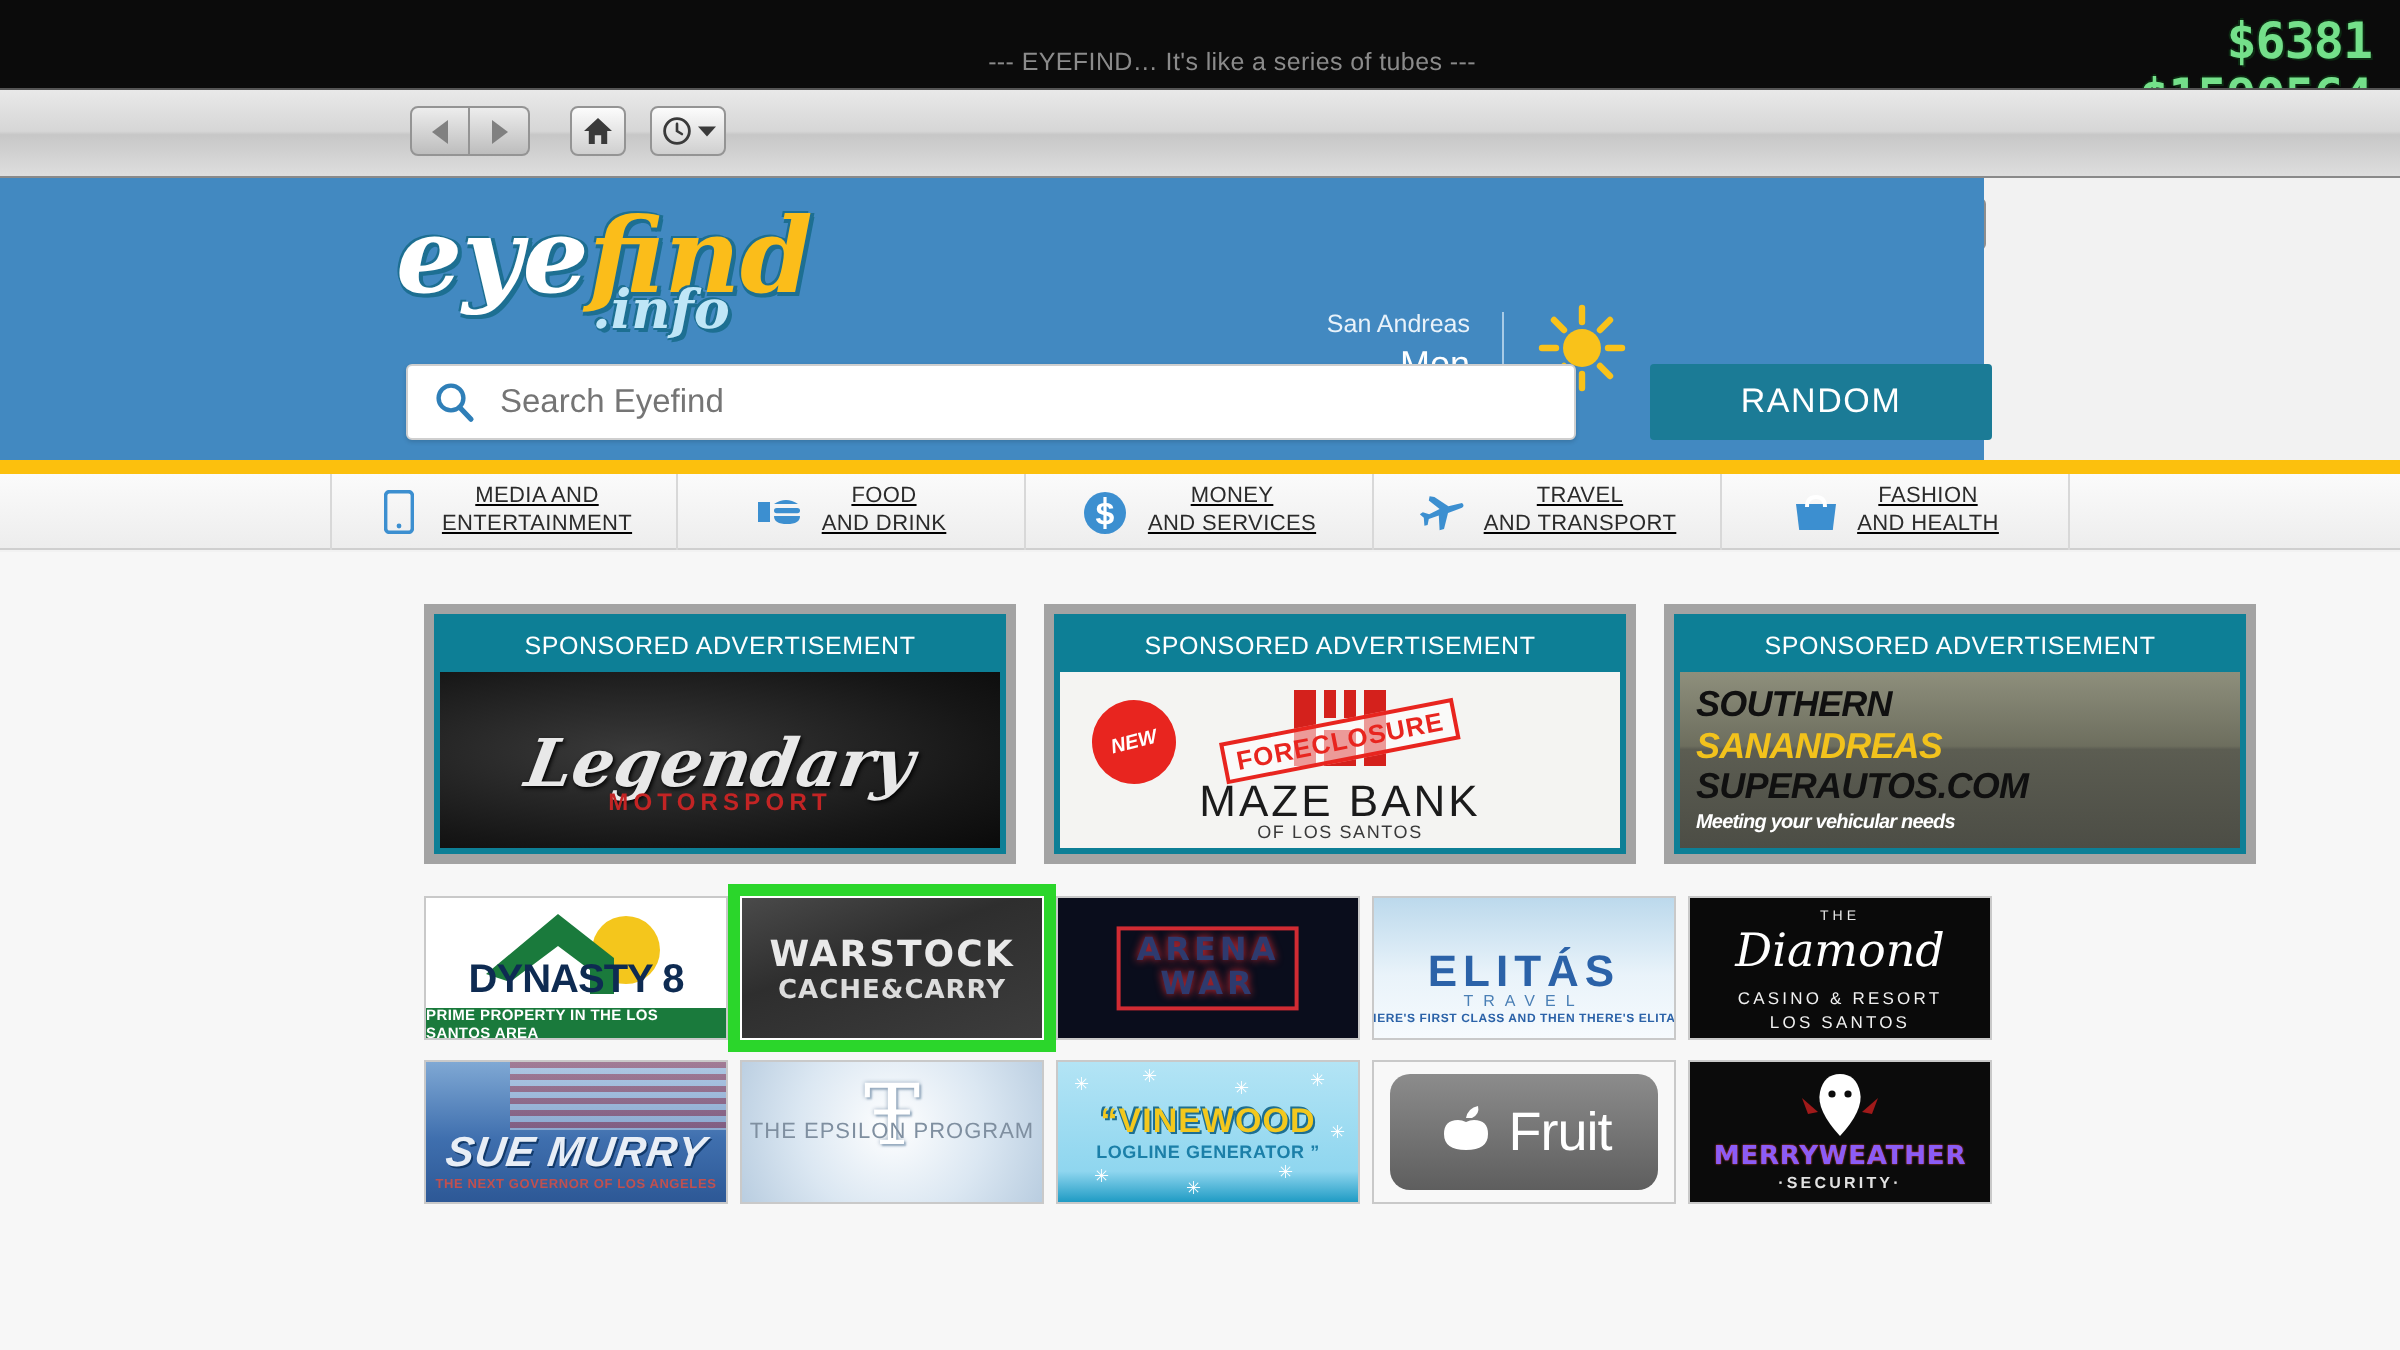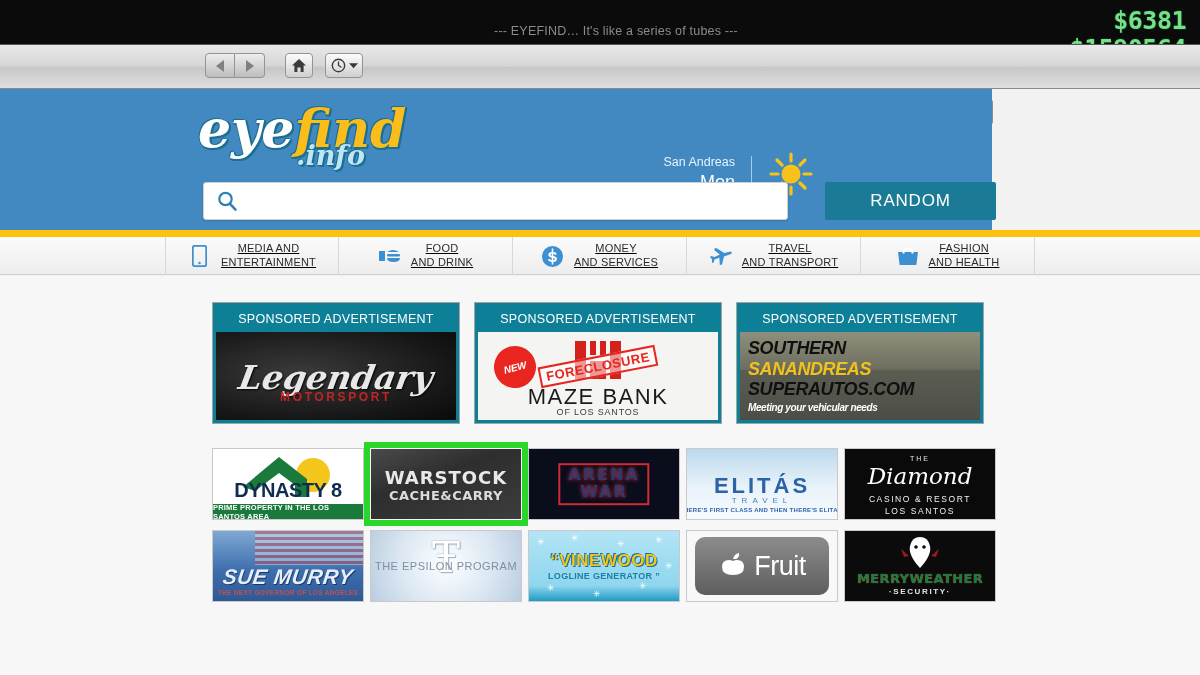--- a/index.html
+++ b/index.html
@@ -145,21 +145,21 @@
     border-right: 1px solid #d8d8d8;
   }
   .cat:first-child { border-left: 1px solid #d8d8d8; }
   .cat .lbl { font-size: 11px; color: #2b2b2b; line-height: 1.25; text-align: center; letter-spacing: .2px; }
   .cat .ic { width: 24px; height: 24px; display: flex; align-items: center; justify-content: center; }
 
   
   .content { position: absolute; left: 0; top: 276px; width: 1200px; height: 399px; background: #f7f7f7; }
 
   .ads { position: absolute; left: 212px; top: 26px; display: flex; gap: 14px; }
-  .ad { width: 248px; background: #0d7f96; border: 1px solid #a3a3a3; padding: 3px; text-align: center; }
+  .ad { width: 296px; background: #0d7f96; border: 5px solid #a3a3a3; padding: 3px; text-align: center; }
   .adlabel {
     height: 26px; display: flex; align-items: center; justify-content: center;
     color: #ffffff; font-size: 12.5px; letter-spacing: .3px;
   }
   .adbody { height: 88px; position: relative; overflow: hidden; }
 
   
   .legendary { background: radial-gradient(ellipse at 35% 45%, #3a3a3a 0%, #161616 70%, #0a0a0a 100%); }
   .legendary .lg1 {
     position: absolute; left: 50%; top: 26px; transform: translateX(-50%) skewX(-10deg);
@@ -302,21 +302,21 @@
   
   .fruit { background: #f8f8f8; }
   .fruit .pill { position: absolute; left: 8px; top: 6px; right: 8px; bottom: 6px;
     background: linear-gradient(to bottom, #8c8c8c, #5e5e5e); border-radius: 10px;
     display: flex; align-items: center; justify-content: center; gap: 6px; }
   .fruit .fr { font-size: 27px; color: #ffffff; letter-spacing: -.5px; }
 
   
   .merry { background: #0b0b0b; }
   .merry .m1 { position: absolute; left: 50%; top: 40px; transform: translateX(-50%);
-    font-family: "DejaVu Sans", sans-serif; font-weight: bold; font-size: 13px; color: #15803d;
+    font-family: "DejaVu Sans", sans-serif; font-weight: bold; font-size: 13px; color: #8b5cf6;
     letter-spacing: .4px; white-space: nowrap; text-shadow: 0 0 1px #ff4d4d; }
   .merry .m2 { position: absolute; left: 50%; top: 56px; transform: translateX(-50%);
     font-size: 8px; font-weight: bold; color: #e2e2e2; letter-spacing: 1.6px; white-space: nowrap; }
 </style>
 </head>
 <body>
 
 <div id="screen">
 
   <div class="topbar">
@@ -387,20 +387,21 @@
         </g>
       </svg>
     </div>
 
     <div class="searchwrap">
       <div class="searchbox">
         <svg width="22" height="22" viewBox="0 0 22 22">
           <circle cx="9.5" cy="9" r="6.2" fill="none" stroke="#2f7fb8" stroke-width="2.2"></circle>
           <line x1="13.8" y1="13.6" x2="19.5" y2="19.6" stroke="#2f7fb8" stroke-width="2.6" stroke-linecap="round"></line>
         </svg>
+        <input class="searchtext" type="text" placeholder="Search Eyefind" style="">
       </div>
     </div>
 
     <div class="randombtn">RANDOM</div>
   </div>
 
   <div class="ystrip"></div>
 
   <div class="catnav">
 

